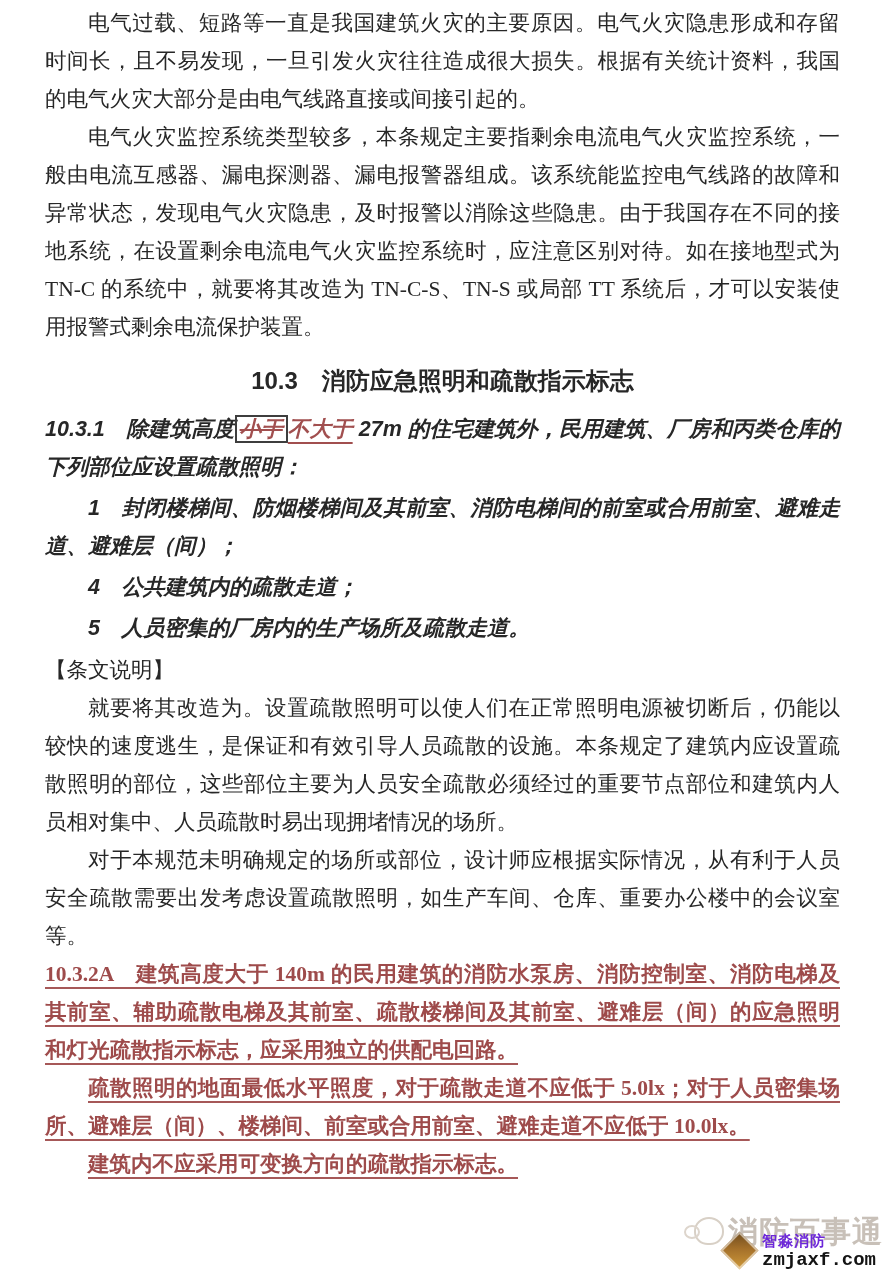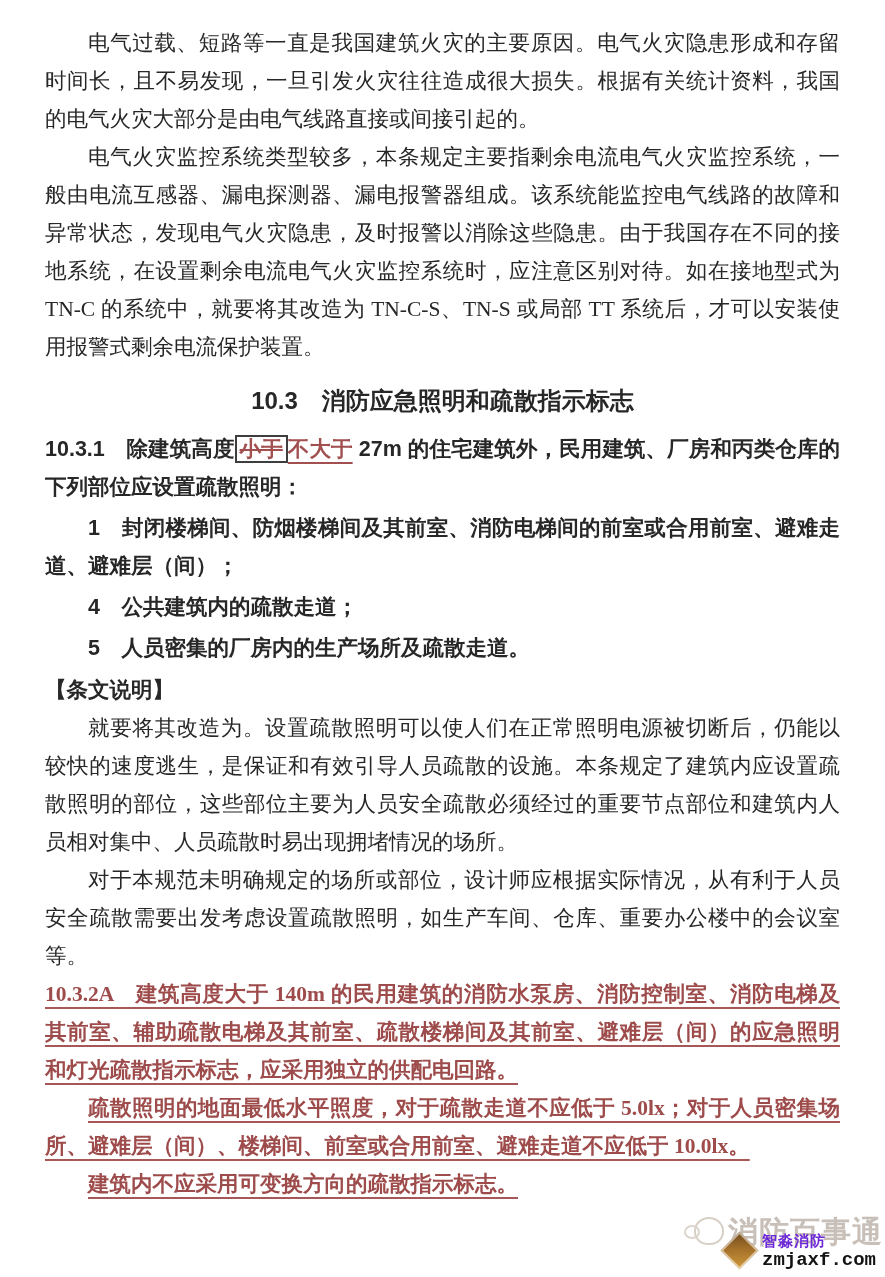--- a/index.html
+++ b/index.html
@@ -1,45 +1,45 @@
 <!DOCTYPE html>
 <html><head>
 <meta charset="utf-8">
 <style>
   html,body{margin:0;padding:0;background:#ffffff;}
   .page{
     position:relative;
     width:885px;height:1277px;
     box-sizing:border-box;
     background:#ffffff;
-    padding:24px 45px 0 45px;
+    padding:4px 45px 0 45px;
     color:#272727;
     font-family:"Liberation Serif","DejaVu Serif",serif;
     font-size:21.5px;
     line-height:38px;
     text-align:justify;
     overflow:hidden;
   }
   .page p{margin:0;}
   .indent{text-indent:2em;}
-  .hei{font-family:"Liberation Sans","DejaVu Sans",sans-serif;}
+  .hei{font-family:"Liberation Sans","DejaVu Sans",sans-serif;font-style:italic;}
   .heading{
     font-family:"Liberation Sans","DejaVu Sans",sans-serif;
     font-weight:700;
     font-size:24px;
     text-align:center;
     margin:16px 0 10px 0 !important;
     line-height:38px;
     text-indent:0;
   }
   .clause{font-weight:600;}
   .item{margin:3px 0 !important;font-weight:600;}
   .exp-title{
     font-family:"Liberation Sans","DejaVu Sans",sans-serif;
-    font-weight:700;
+    font-weight:400;
     margin:4px 0 0 0 !important;
   }
   .red{
     color:#9e4b4b;
     font-weight:600;
     text-decoration:underline;
     text-decoration-color:#a65858;
     text-decoration-thickness:1.5px;
     text-underline-offset:6px;
   }

